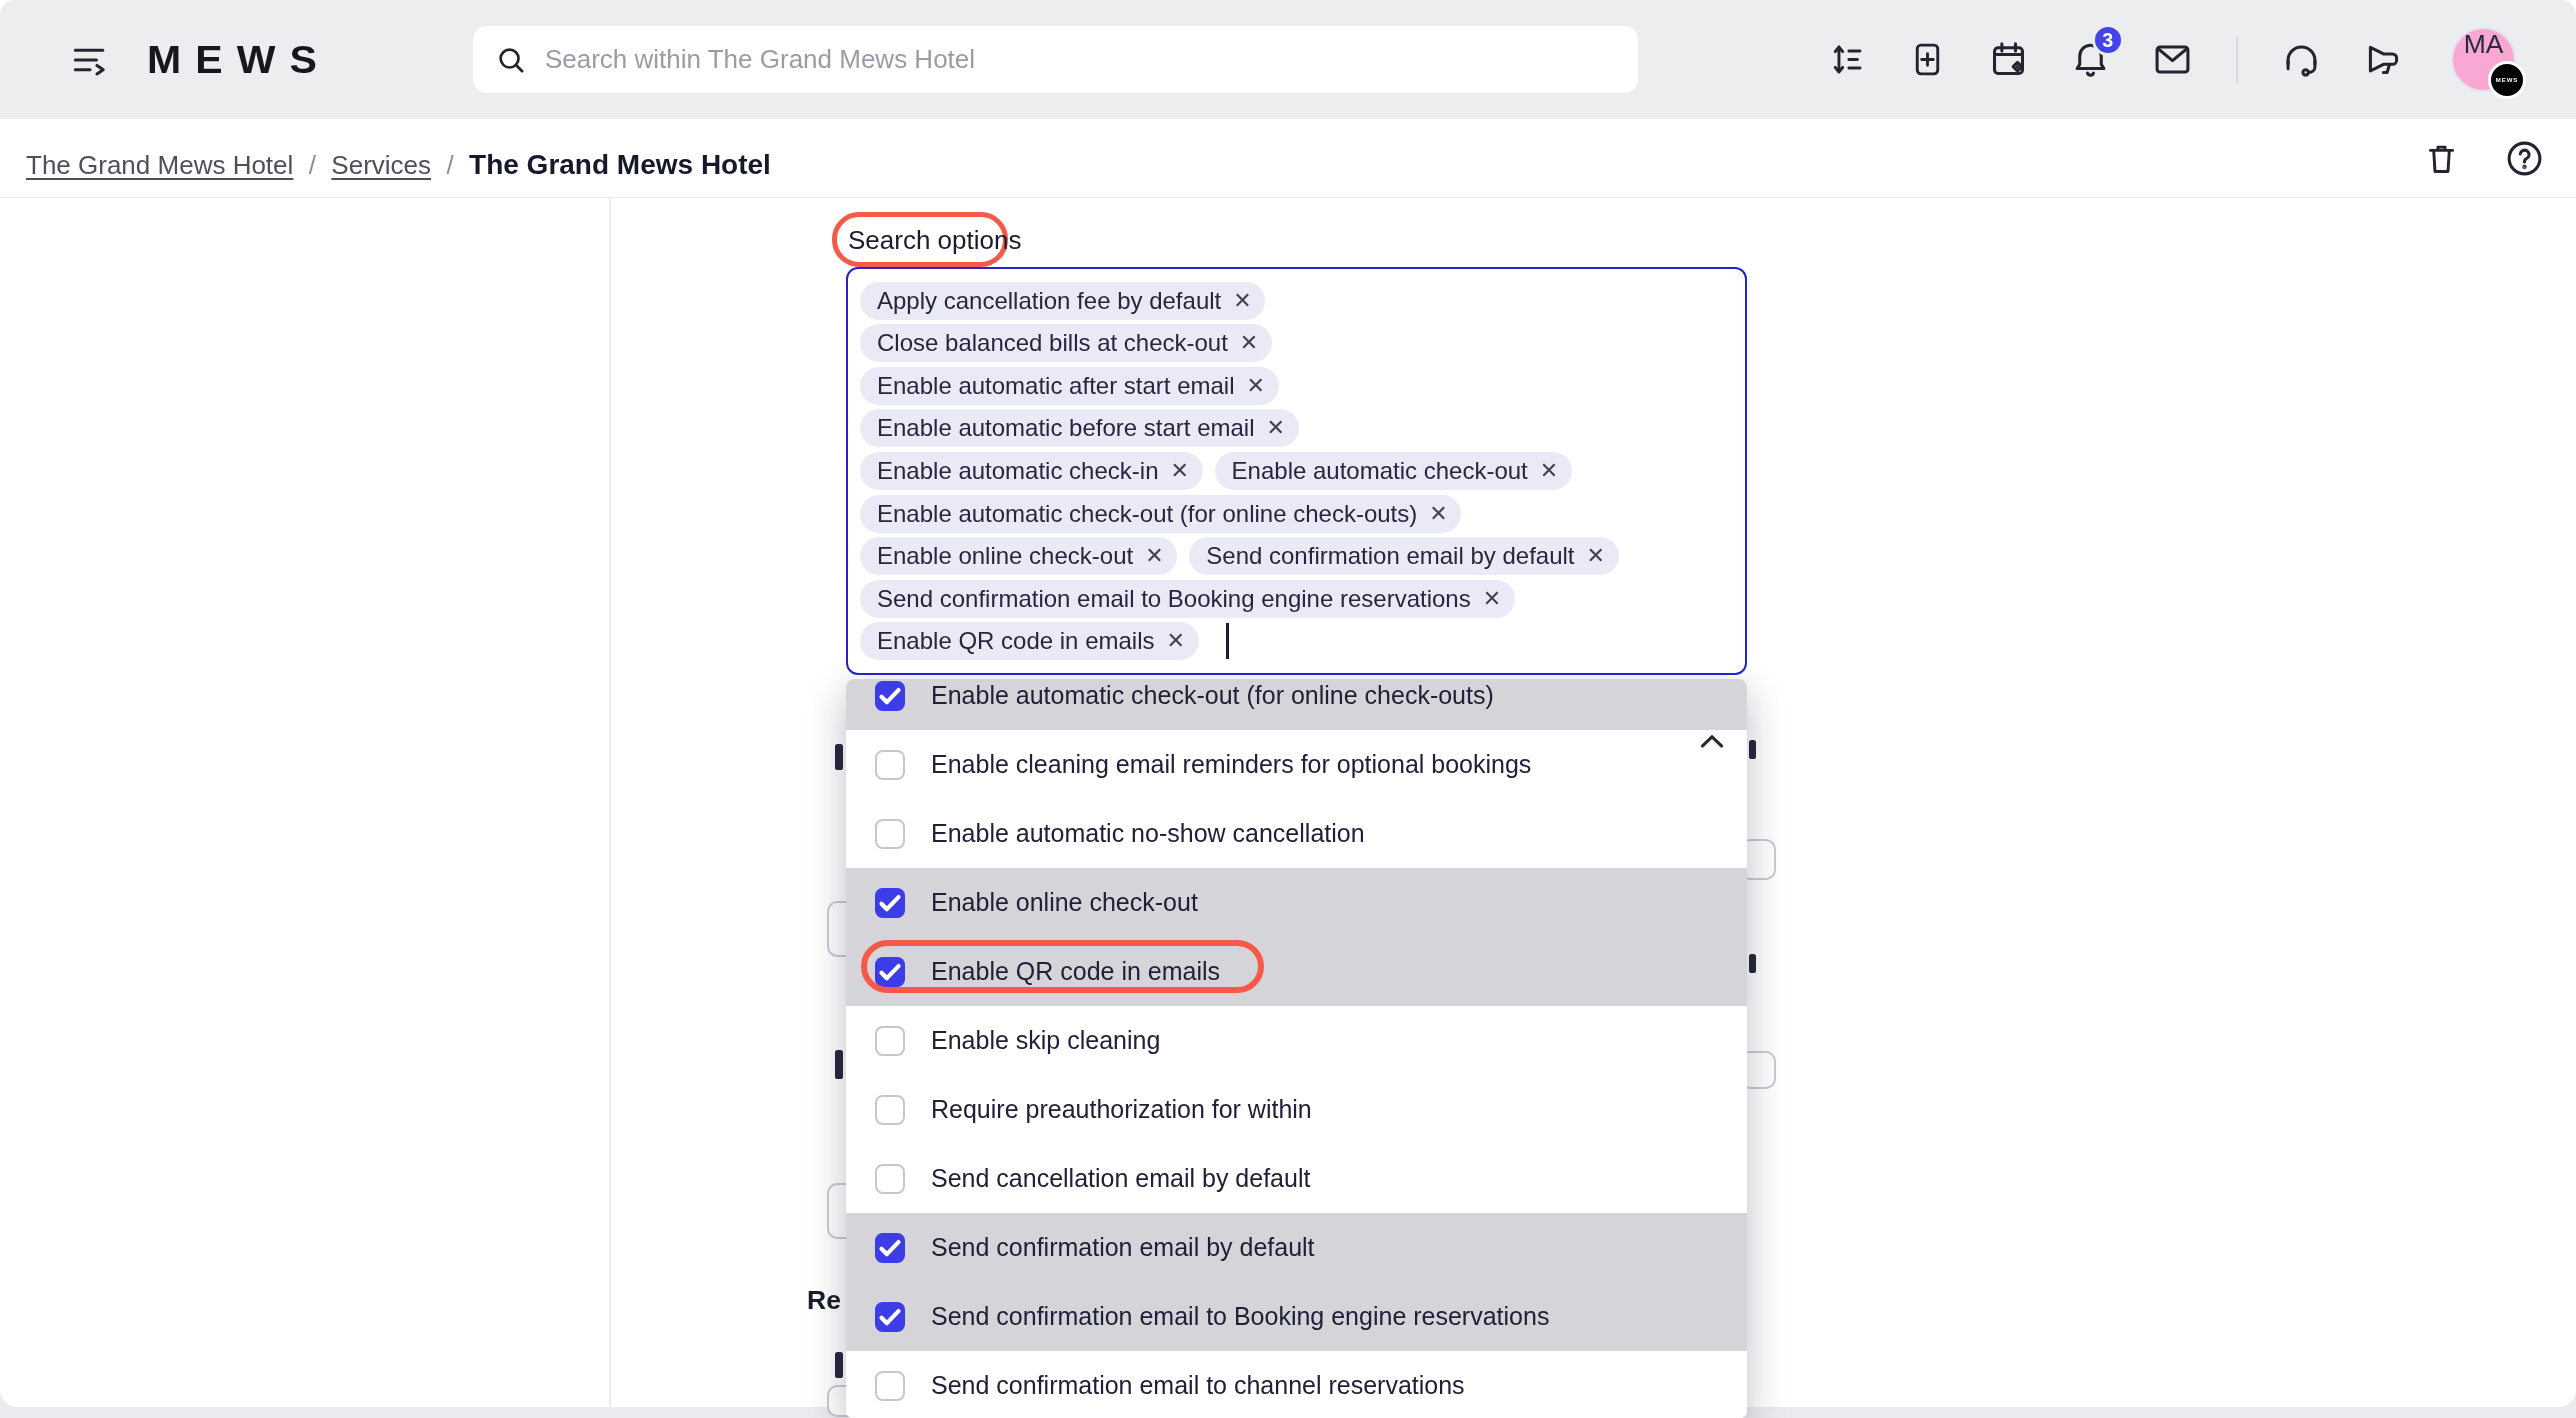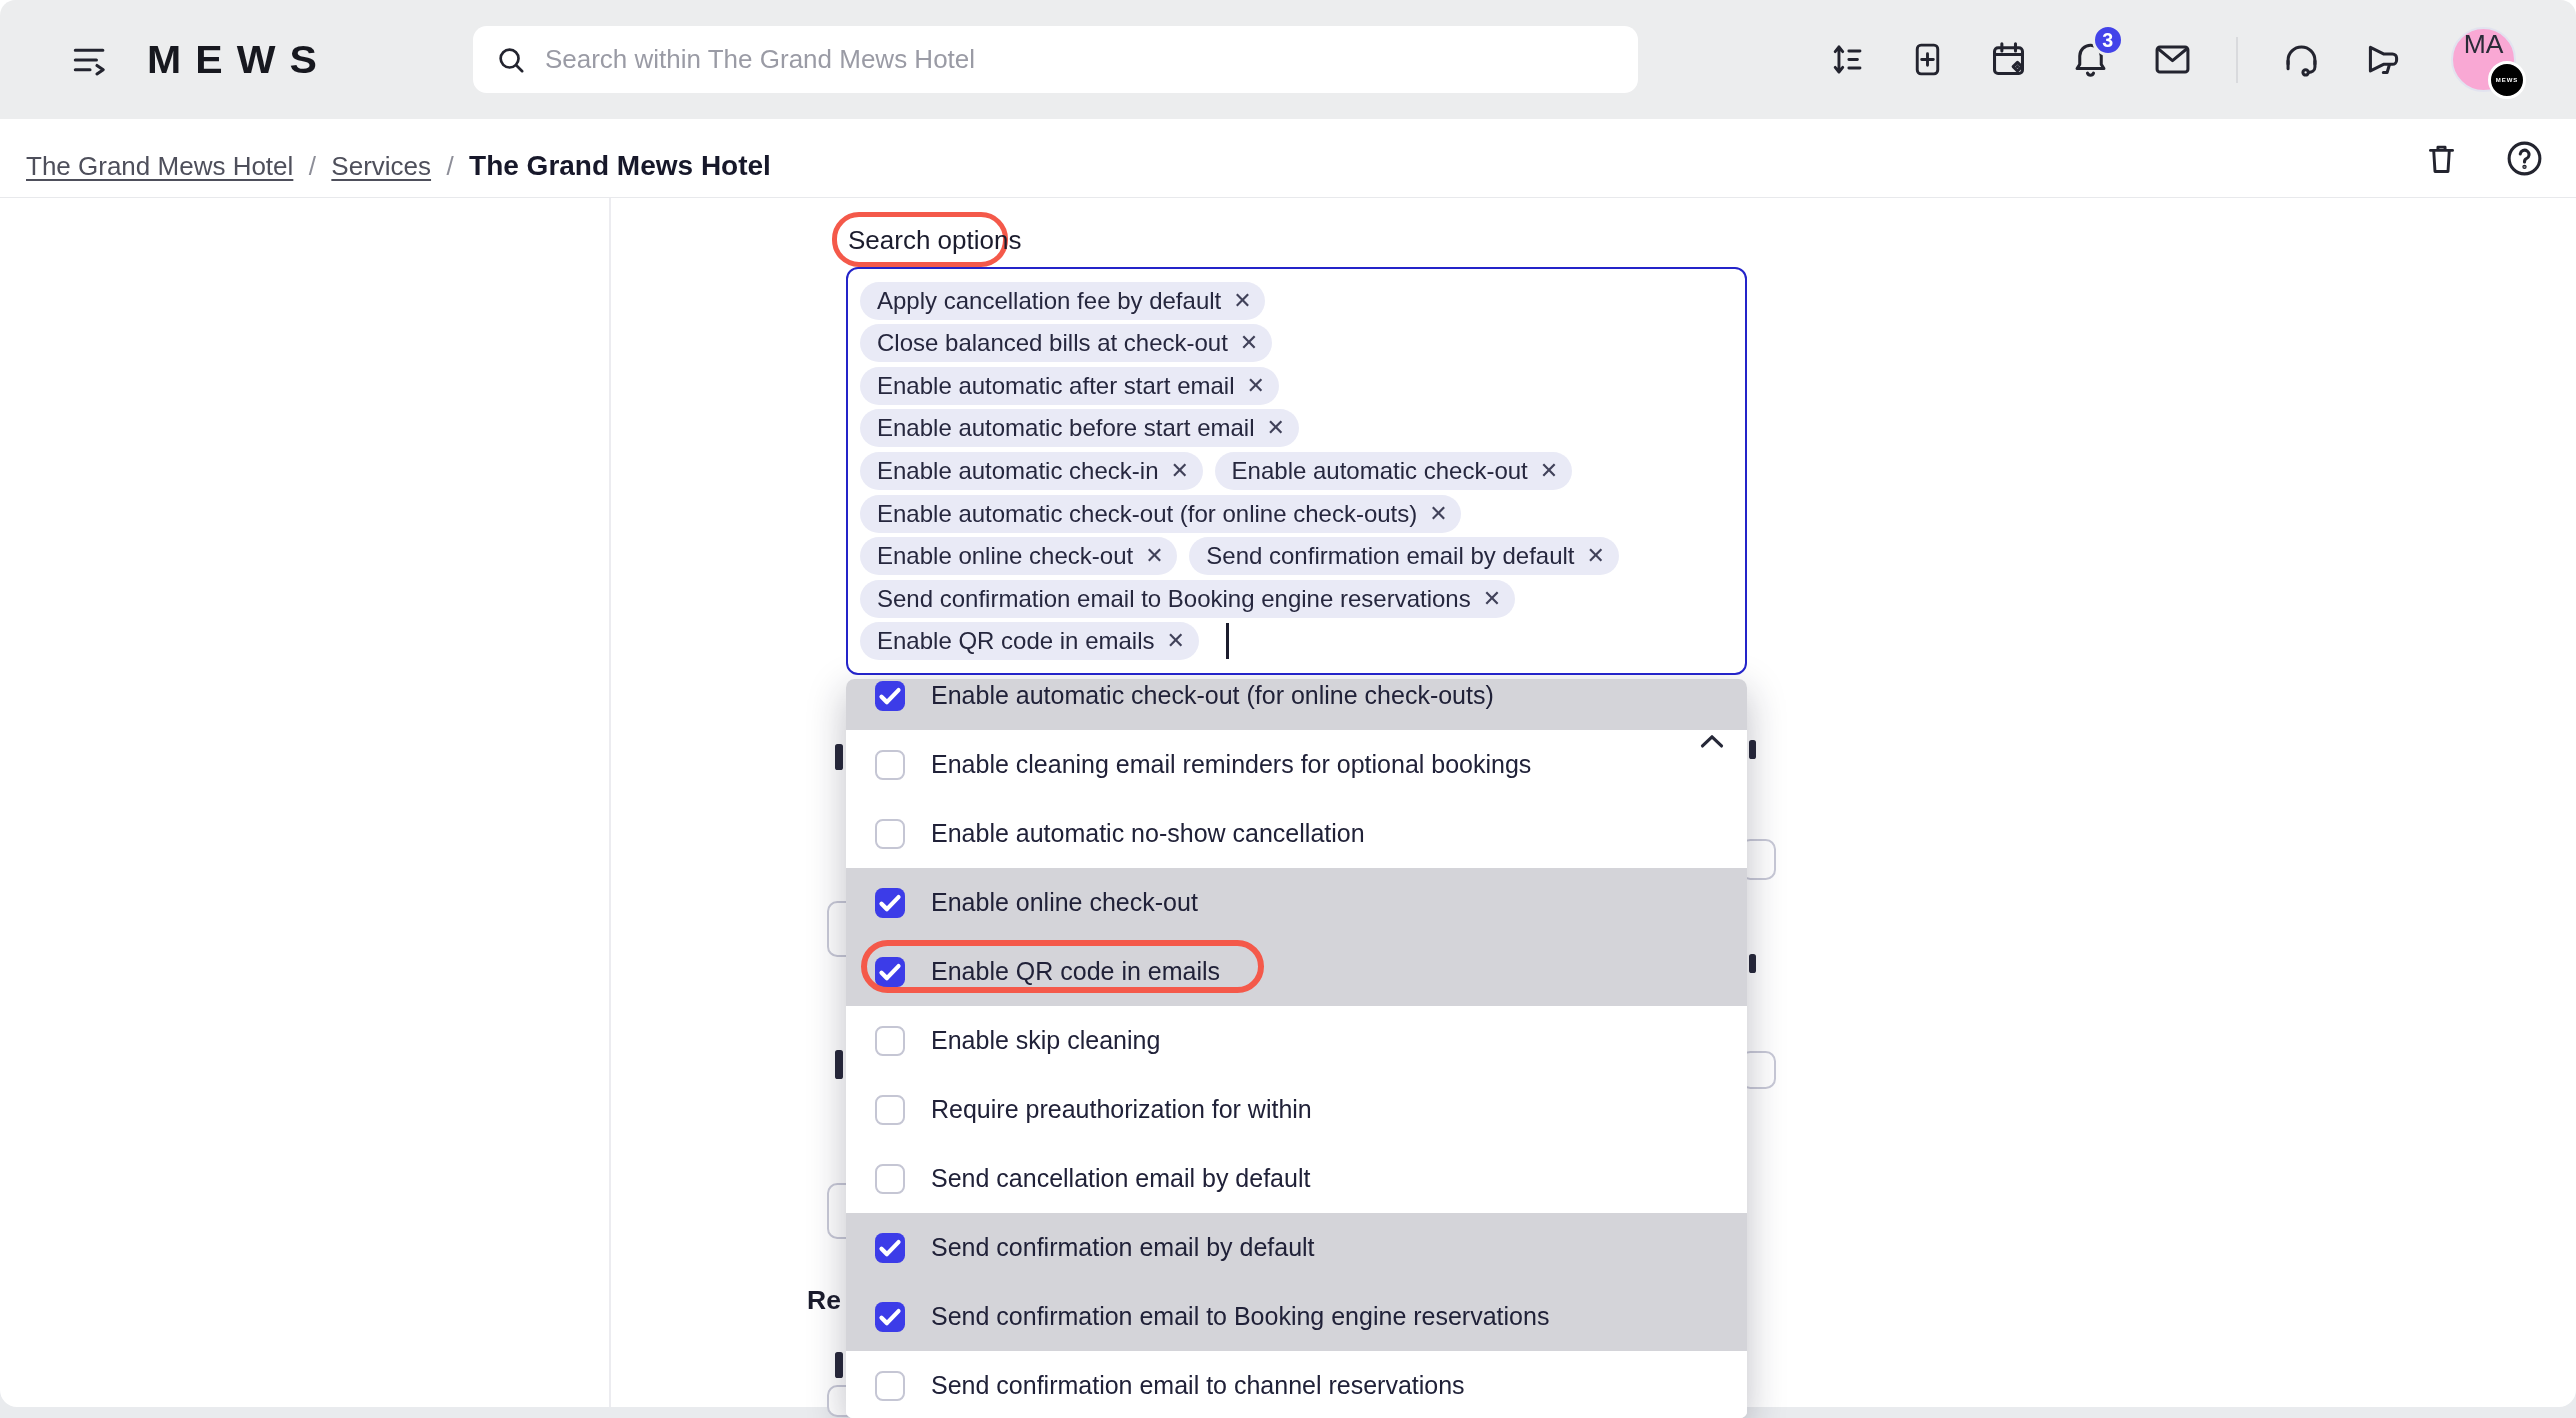--- a/index.html
+++ b/index.html
@@ -31,21 +31,21 @@
   .avatar{position:relative;width:65px;height:65px;border-radius:50%;background:#f9a8d4;
     border:2.6px solid #e2e3ef;display:flex;align-items:flex-start;justify-content:center;
     font-size:26.5px;color:#2a2b38;cursor:pointer;margin-left:6.8px;}
   .avatar-badge{position:absolute;right:-12px;bottom:-8.5px;width:38px;height:38px;border-radius:50%;
     background:#000;border:3.4px solid #fff;color:#fff;font-size:6px;font-weight:bold;letter-spacing:0.9px;
     display:flex;align-items:center;justify-content:center;}
 
   
   .crumbbar{position:absolute;left:0;top:119px;width:2576px;height:79px;background:#fff;
     border-bottom:1.7px solid var(--line);}
-  .crumbs{position:absolute;left:26px;top:16px;height:62px;display:flex;align-items:center;font-size:26px;}
+  .crumbs{position:absolute;left:26px;top:0;height:62px;display:flex;align-items:flex-end;font-size:26px;}
   .crumb-link{color:#4e4f5b;text-decoration:underline;text-underline-offset:4.3px;cursor:pointer;}
   .crumb-sep{color:#8d8e98;margin:0 15.4px;}
   .crumb-current{color:#17182a;font-weight:bold;font-size:28px;}
   .crumb-actions{position:absolute;right:31px;top:0;height:79px;display:flex;align-items:center;gap:43px;}
 
   
   .bottom-strip{position:absolute;left:0;top:1367px;width:2576px;height:51px;background:var(--pagebg);z-index:0;}
   .card{position:absolute;left:0;top:198px;width:2576px;height:1209px;background:#fff;
     border-radius:0 0 17px 17px;z-index:1;}
   .v-divider{position:absolute;left:609px;top:198px;width:1.7px;height:1209px;background:#ececf0;z-index:2;}

